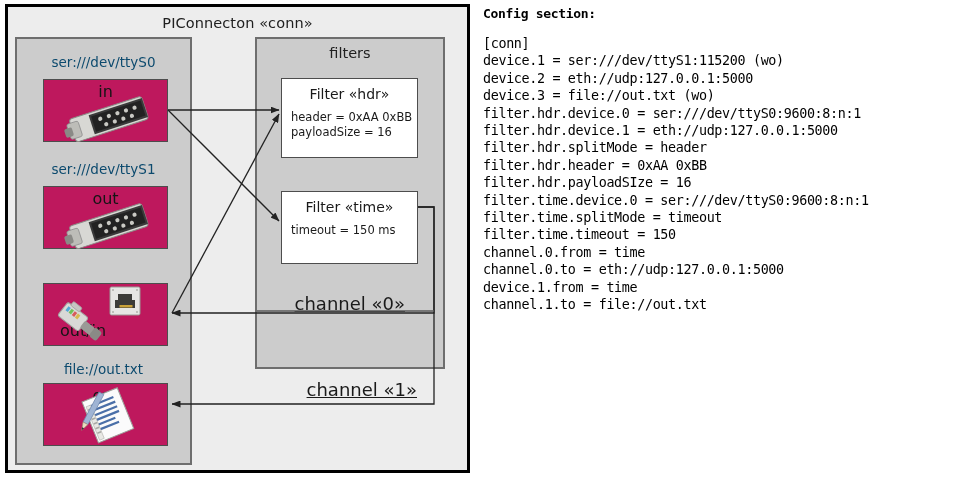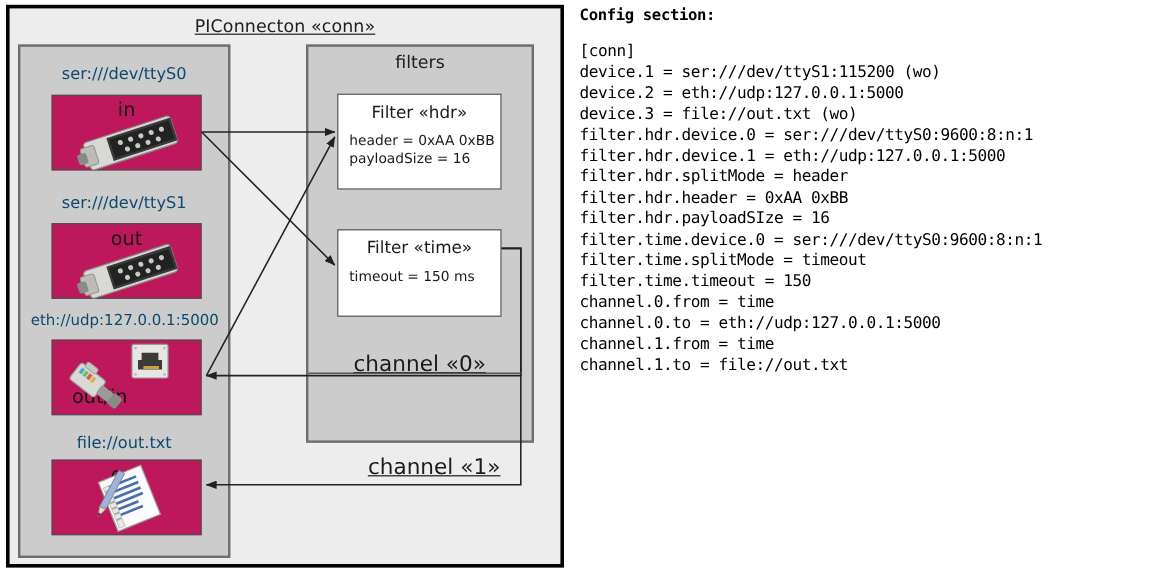--- a/index.html
+++ b/index.html
@@ -31,21 +31,20 @@
     box-sizing: border-box;
   }
   .outer-title {
     position: absolute;
     left: 0; top: 8px;
     width: 100%;
     text-align: center;
     font-size: 14.5px;
     color: #202020;
     letter-spacing: 0.1px;
-    text-decoration: underline;
   }
 
   
   .panel {
     position: absolute;
     background: #cccccc;
     border: 2px solid #6e6e6e;
     box-sizing: border-box;
   }
   .panel-devices {
@@ -204,21 +203,20 @@
             <circle cx="51" cy="28" r="2.1"></circle>
           <circle cx="60" cy="28" r="2.1"></circle>
             <circle cx="69" cy="28" r="2.1"></circle>
         </g>
         <rect x="4" y="16" width="12" height="16" rx="2" fill="#bdbdb8" stroke="#909090" stroke-width="0.8"></rect>
         <rect x="0" y="20" width="8" height="9" rx="2" fill="#8a8a86"></rect>
       </g>
     </svg>
   </div>
 
-  <div class="dev-label" style="left:14px; top:259px; width:180px; font-size:12.5px;">eth://udp:127.0.0.1:5000</div>
   <div class="dev-box" style="left:43px; top:283px; width:125px; height:63px;">
     <div class="dev-dir" style="left:16px; top:3px;margin-top:34px;">out/in</div>
     <svg width="125" height="63" viewBox="0 0 125 63" style="position:absolute;left:0;top:0;">
       <rect x="66" y="3" width="30" height="28" rx="1.5" fill="#e6e6e4" stroke="#9a9a96" stroke-width="1"></rect>
       <circle cx="69" cy="6" r="1" fill="#b0b0ac"></circle>
         <circle cx="93" cy="6" r="1" fill="#b0b0ac"></circle>
       <circle cx="69" cy="28" r="1" fill="#b0b0ac"></circle>
         <circle cx="93" cy="28" r="1" fill="#b0b0ac"></circle>
       <path d="M74 10 h14 v6 h3 v8 h-20 v-8 h3 z" fill="#3b3b38"></path>
       <path d="M75.5 21 h13 v2.5 h-13 z" fill="#c9a23a"></path>
@@ -323,18 +321,18 @@
       <div class="config-line">filter.hdr.device.0 = ser:///dev/ttyS0:9600:8:n:1</div>
       <div class="config-line">filter.hdr.device.1 = eth://udp:127.0.0.1:5000</div>
       <div class="config-line">filter.hdr.splitMode = header</div>
       <div class="config-line">filter.hdr.header = 0xAA 0xBB</div>
       <div class="config-line">filter.hdr.payloadSIze = 16</div>
       <div class="config-line">filter.time.device.0 = ser:///dev/ttyS0:9600:8:n:1</div>
       <div class="config-line">filter.time.splitMode = timeout</div>
       <div class="config-line">filter.time.timeout = 150</div>
       <div class="config-line">channel.0.from = time</div>
       <div class="config-line">channel.0.to = eth://udp:127.0.0.1:5000</div>
-      <div class="config-line">channel.1.from = time</div>
+      <div class="config-line">device.1.from = time</div>
       <div class="config-line">channel.1.to = file://out.txt</div>
     </div>
   </div>
 
 </div>
 
 </body></html>

